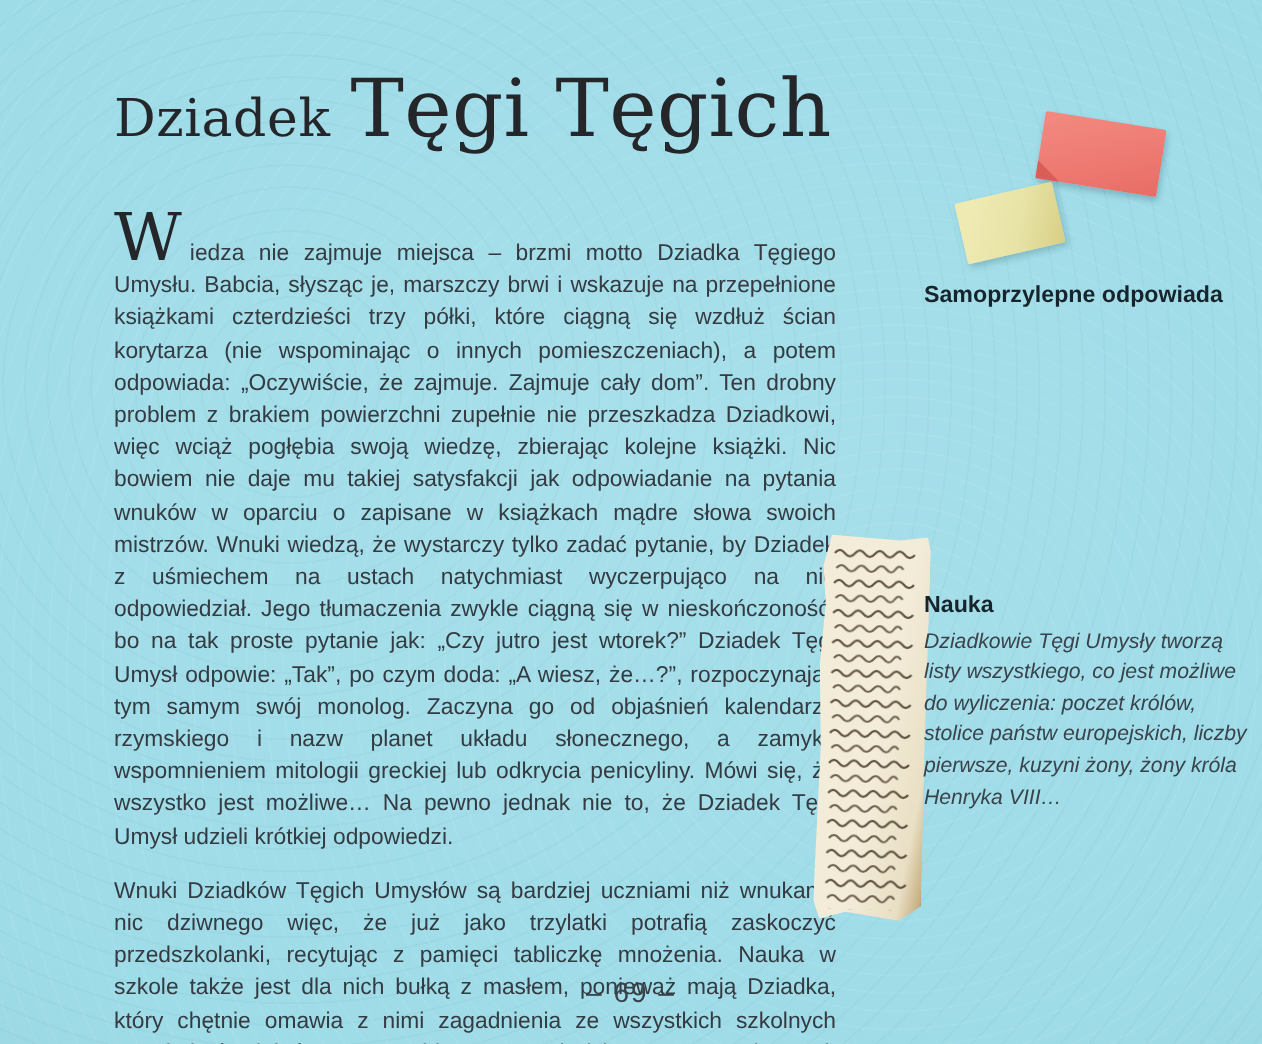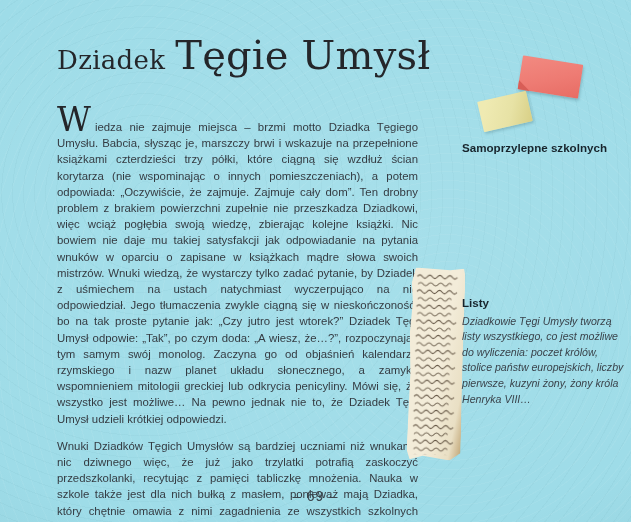--- a/index.html
+++ b/index.html
@@ -97,49 +97,49 @@
     font-size:14px;color:#3a434b;letter-spacing:1px;
   }
 </style>
 </head>
 <body>
 
 <div class="page">
 
   <h1 class="title" style="margin:0;font-weight:normal;">
     <span class="small">Dziadek</span>
-    <span class="large">Tęgie Umysł</span>
+    <span class="large">Tęgi Tęgich</span>
   </h1>
 
   <div class="article">
     <p class="para-first"><span class="dropcap">W</span><span>iedza nie zajmuje miejsca – brzmi motto Dziadka Tęgiego Umysłu. Babcia, słysząc je, marszczy brwi i wskazuje na przepełnione książkami czterdzieści trzy półki, które ciągną się wzdłuż ścian korytarza (nie wspominając o innych pomieszczeniach), a potem odpowiada: „Oczywiście, że zajmuje. Zajmuje cały dom”. Ten drobny problem z brakiem powierzchni zupełnie nie przeszkadza Dziadkowi, więc wciąż pogłębia swoją wiedzę, zbierając kolejne książki. Nic bowiem nie daje mu takiej satysfakcji jak odpowiadanie na pytania wnuków w oparciu o zapisane w książkach mądre słowa swoich mistrzów. Wnuki wiedzą, że wystarczy tylko zadać pytanie, by Dziadek z uśmiechem na ustach natychmiast wyczerpująco na nie odpowiedział. Jego tłumaczenia zwykle ciągną się w nieskończoność, bo na tak proste pytanie jak: „Czy jutro jest wtorek?” Dziadek Tęgi Umysł odpowie: „Tak”, po czym doda: „A wiesz, że…?”, rozpoczynając tym samym swój monolog. Zaczyna go od objaśnień kalendarza rzymskiego i nazw planet układu słonecznego, a zamyka wspomnieniem mitologii greckiej lub odkrycia penicyliny. Mówi się, że wszystko jest możliwe… Na pewno jednak nie to, że Dziadek Tęgi Umysł udzieli krótkiej odpowiedzi.</span></p>
     <p class="second">Wnuki Dziadków Tęgich Umysłów są bardziej uczniami niż wnukami, nic dziwnego więc, że już jako trzylatki potrafią zaskoczyć przedszkolanki, recytując z pamięci tabliczkę mnożenia. Nauka w szkole także jest dla nich bułką z masłem, ponieważ mają Dziadka, który chętnie omawia z nimi zagadnienia ze wszystkich szkolnych przedmiotów i którego oczy błyszczą za każdym razem, gdy wnuk otwiera plecak, wyjmuje zeszyty i pyta: „Dziadku, pomożesz mi odrobić pracę domową?”.</p>
   </div>
 
   <div class="sticky-notes">
     <div class="note note-red"></div>
     <div class="note note-yellow"></div>
   </div>
 
   <div class="caption caption-1">
-    <p class="cap-title">Samoprzylepne szkolnych</p>
+    <p class="cap-title">Samoprzylepne odpowiada</p>
   </div>
 
   <div class="list-strip">
     <svg width="44" height="182">
       <defs>
         <pattern id="hw" width="44" height="15" patternUnits="userSpaceOnUse">
           <path d="M2 4 q2.5 -3.2 5 0 t5 0 t5 0 t5 0 t5 0 t5 0 t5 0 t5 0" stroke="#4a3b2a" stroke-width="1.1" fill="none" opacity="0.85"></path>
           <path d="M3 11.5 q2.5 -3 5 0 t5 0 t5 0 t5 0 t5 0 t4.5 0 t4 0" stroke="#4a3b2a" stroke-width="1.1" fill="none" opacity="0.78"></path>
         </pattern>
       </defs>
       <rect width="44" height="182" fill="url(#hw)"></rect>
     </svg>
   </div>
 
   <div class="caption caption-2">
-    <p class="cap-title">Listy</p>
+    <p class="cap-title">Nauka</p>
     <p class="cap-body">Dziadkowie Tęgi Umysły tworzą listy wszystkiego, co jest możliwe do wyliczenia: poczet królów, stolice państw europejskich, liczby pierwsze, kuzyni żony, żony króla Henryka VIII…</p>
   </div>
 
   <div class="page-number">– 69 –</div>
 
 </div>
 
 </body></html>

